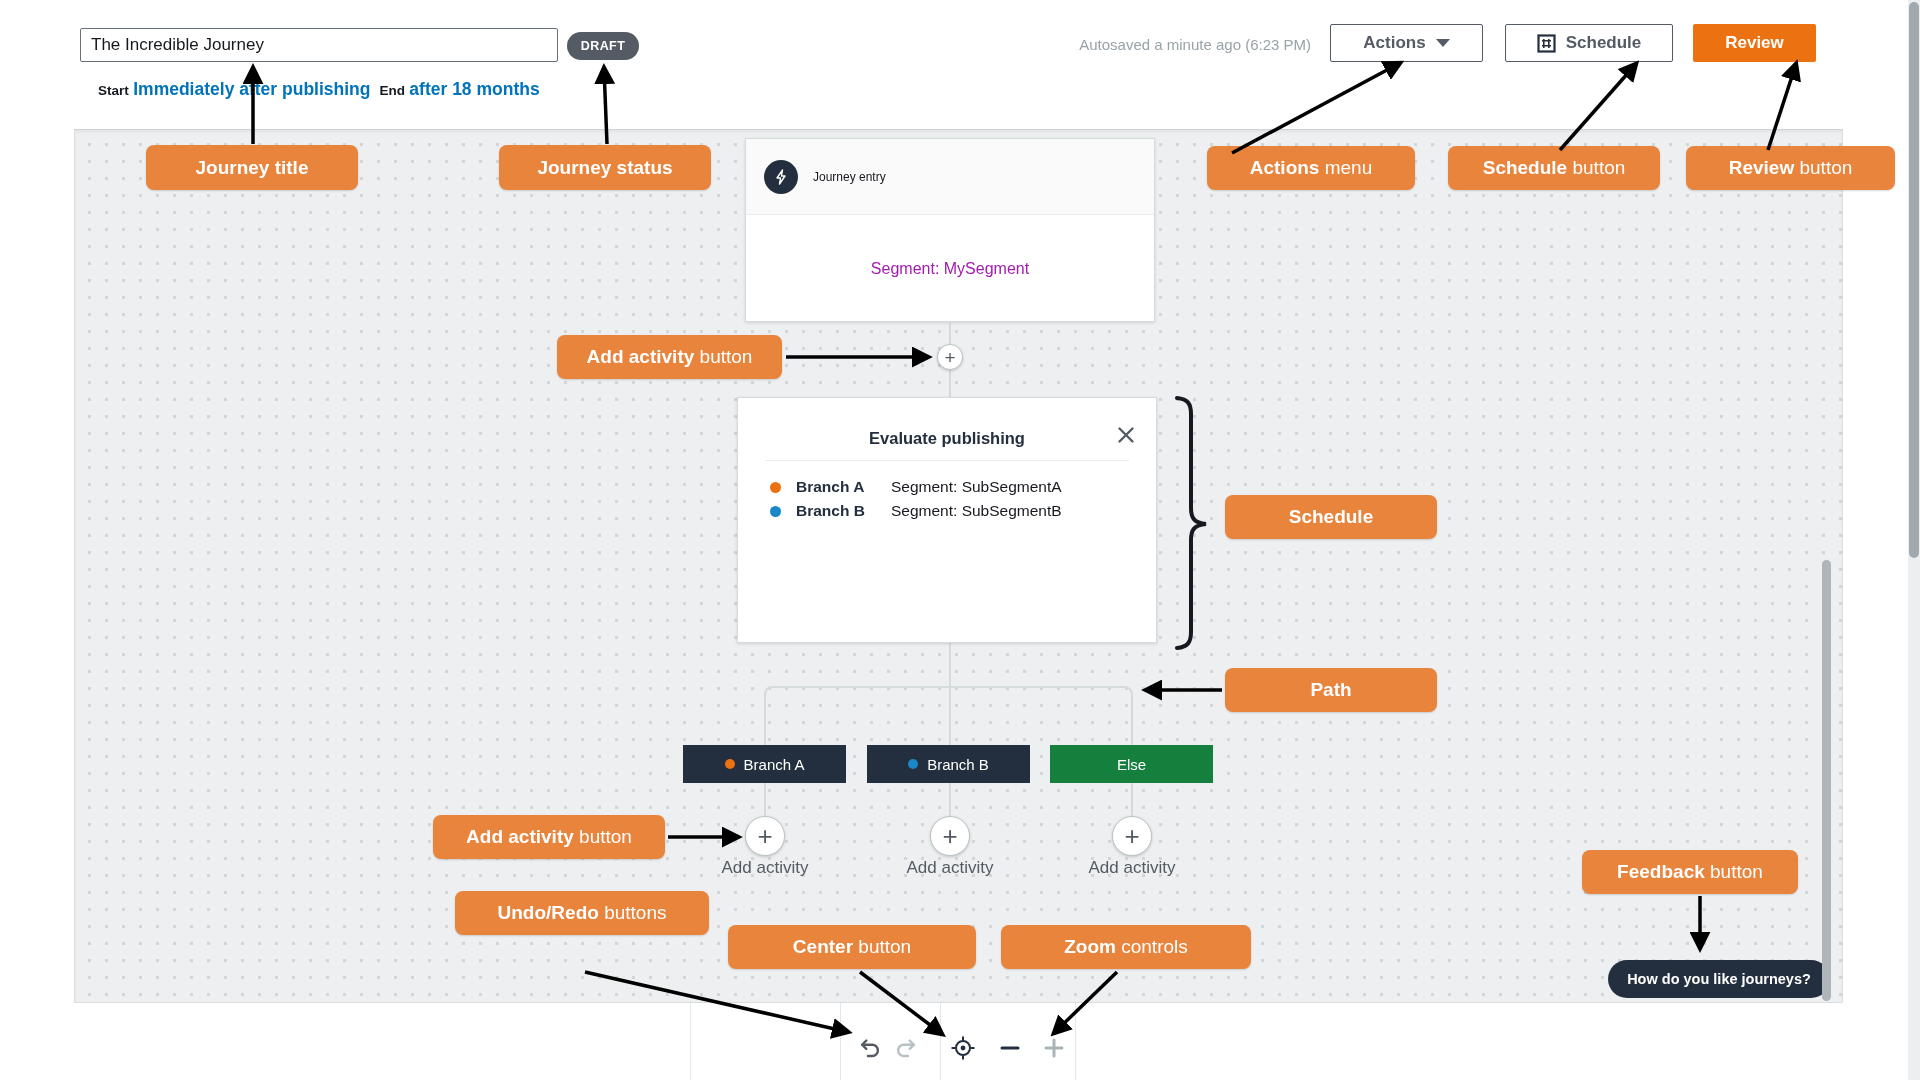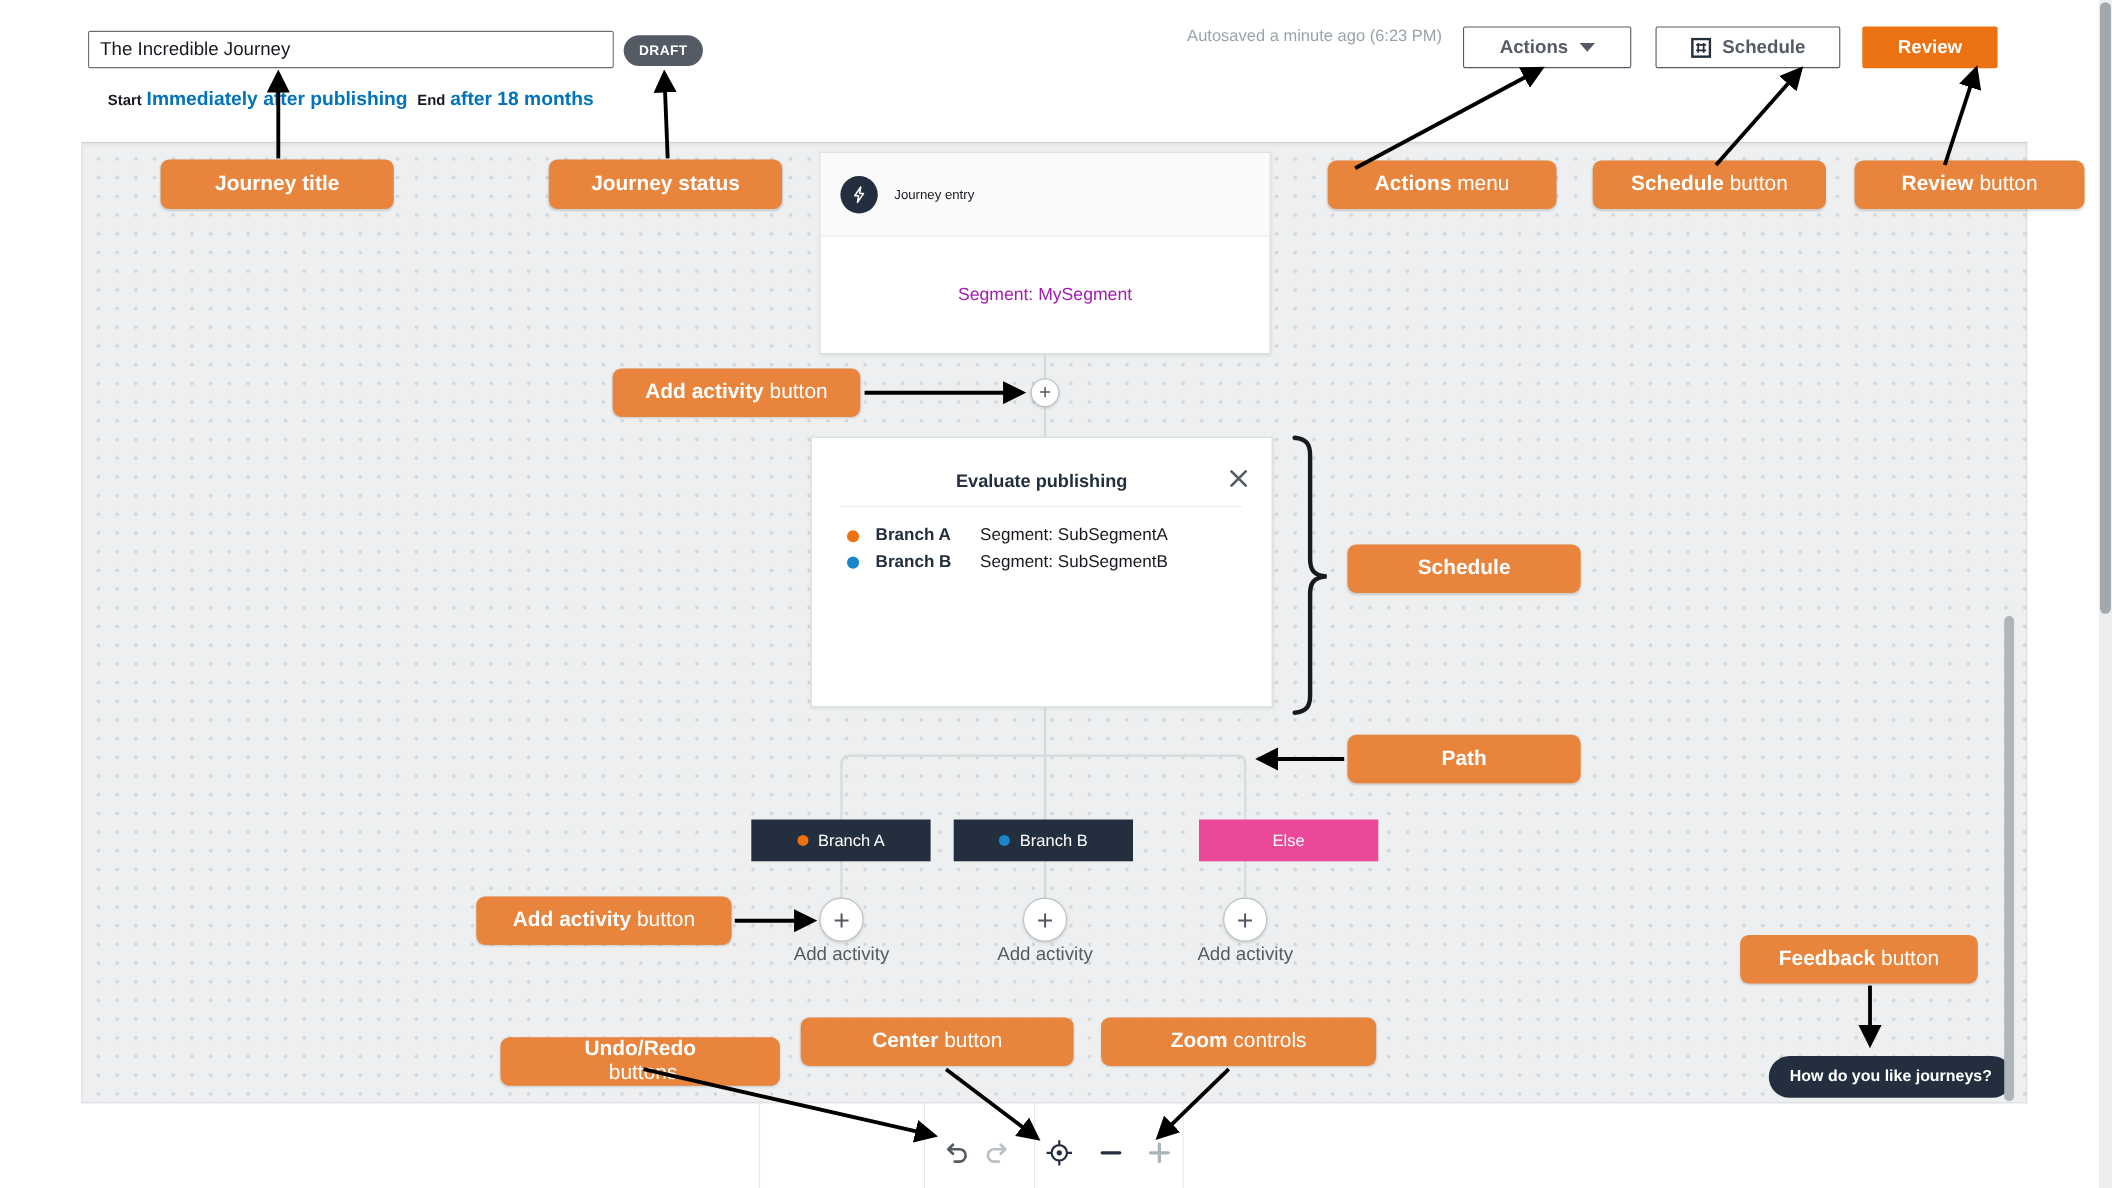--- a/index.html
+++ b/index.html
@@ -22,21 +22,21 @@
     left:567px;top:32px;width:72px;height:28px;border-radius:14px;
     background:#545b64;color:#fff;font-size:12.5px;font-weight:700;
     letter-spacing:.4px;display:flex;align-items:center;justify-content:center;
   }
   #startend{
     left:98px;top:79px;height:20px;display:flex;align-items:baseline;white-space:pre;
   }
   .se-label{font-size:13.5px;font-weight:700;color:#16191f;}
   .se-link{font-size:17.5px;font-weight:700;color:#0073bb;}
   #autosave{
-    right:609px;top:24px;font-size:15px;color:#98a3a9;
+    right:609px;top:36px;font-size:15px;color:#98a3a9;
   }
   .hbtn{
     top:24px;height:38px;box-sizing:border-box;background:#fff;
     border:1px solid #545b64;border-radius:2px;
     display:flex;align-items:center;justify-content:center;gap:10px;
     font-size:17px;font-weight:700;color:#545b64;
   }
   #actions-btn{left:1330px;width:153px;}
   #schedule-btn{left:1505px;width:168px;}
   #review-btn{
@@ -87,21 +87,21 @@
   #addc-top{left:937px;top:344px;width:26px;height:26px;font-size:19px;font-weight:400;line-height:1;}
   .addc-big{width:40px;height:40px;font-size:26px;font-weight:300;line-height:1;}
   .addlbl{top:858px;width:140px;text-align:center;font-size:17px;color:#545b64;}
 
   
   .blabel{
     top:745px;width:163px;height:38px;display:flex;align-items:center;justify-content:center;
     gap:9px;color:#fff;font-size:15px;
   }
   .blabel .bdot{width:10px;height:10px;border-radius:50%;}
-  .bg-ink{background:#232f3e;} .bg-red{background:#ec4899;margin-left:40px;}
+  .bg-ink{background:#232f3e;} .bg-red{background:#15803d;}
 
   
   #feedback-pill{
     left:1608px;top:960px;width:222px;height:38px;border-radius:19px;border:none;
     background:#232f3e;color:#fff;font-size:14.5px;font-weight:700;
     display:flex;align-items:center;justify-content:center;
   }
 
   
   .tdiv{top:1003px;height:77px;width:1px;background:#e4e7e9;}
@@ -279,21 +279,21 @@
 </div>
 <div class="abs co" style="left:1225px;top:668px;width:212px;height:44px;">
   <b>Path</b><span></span>
 </div>
 <div class="abs co" style="left:433px;top:815px;width:232px;height:44px;">
   <b>Add activity</b><span> button</span>
 </div>
 <div class="abs co" style="left:1582px;top:850px;width:216px;height:44px;">
   <b>Feedback</b><span> button</span>
 </div>
-<div class="abs co" style="left:455px;top:943px;width:254px;height:44px;flex-direction:column;">
+<div class="abs co" style="left:455px;top:891px;width:254px;height:44px;">
   <b>Undo/Redo</b><span> buttons</span>
 </div>
 <div class="abs co" style="left:728px;top:925px;width:248px;height:44px;">
   <b>Center</b><span> button</span>
 </div>
 <div class="abs co" style="left:1001px;top:925px;width:250px;height:44px;">
   <b>Zoom</b><span> controls</span>
 </div>
 
 <svg class="abs overlay">

